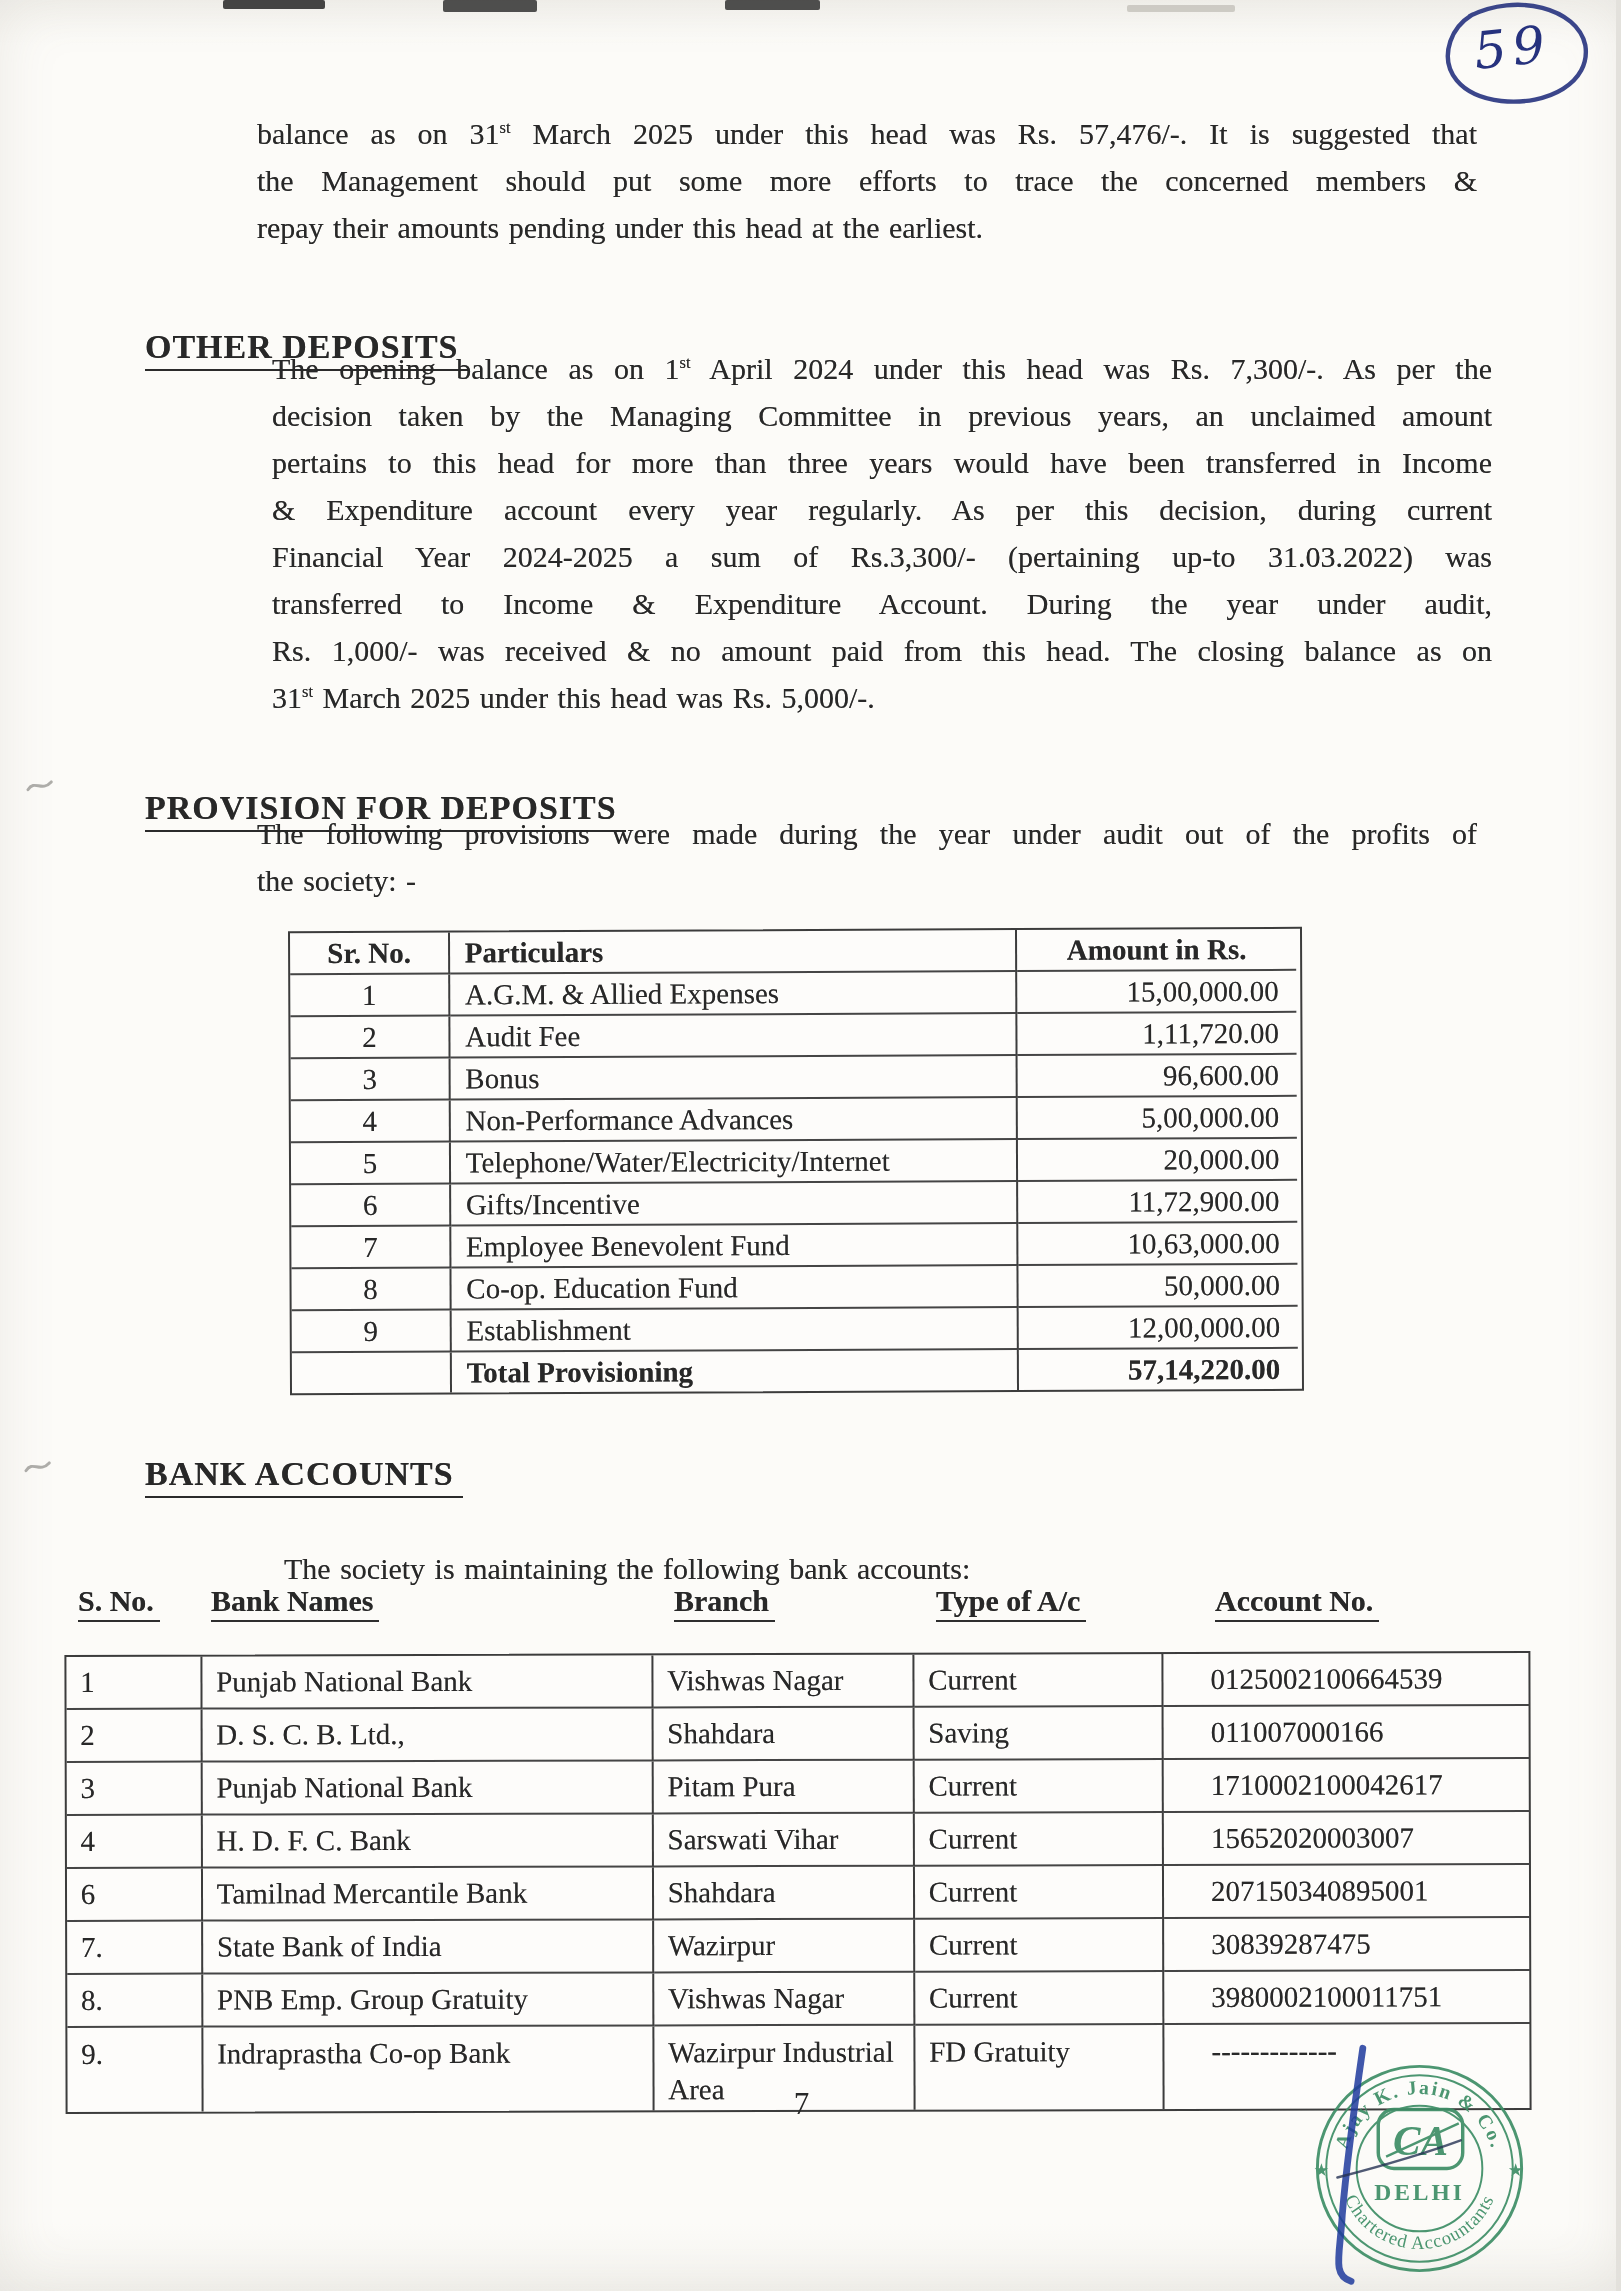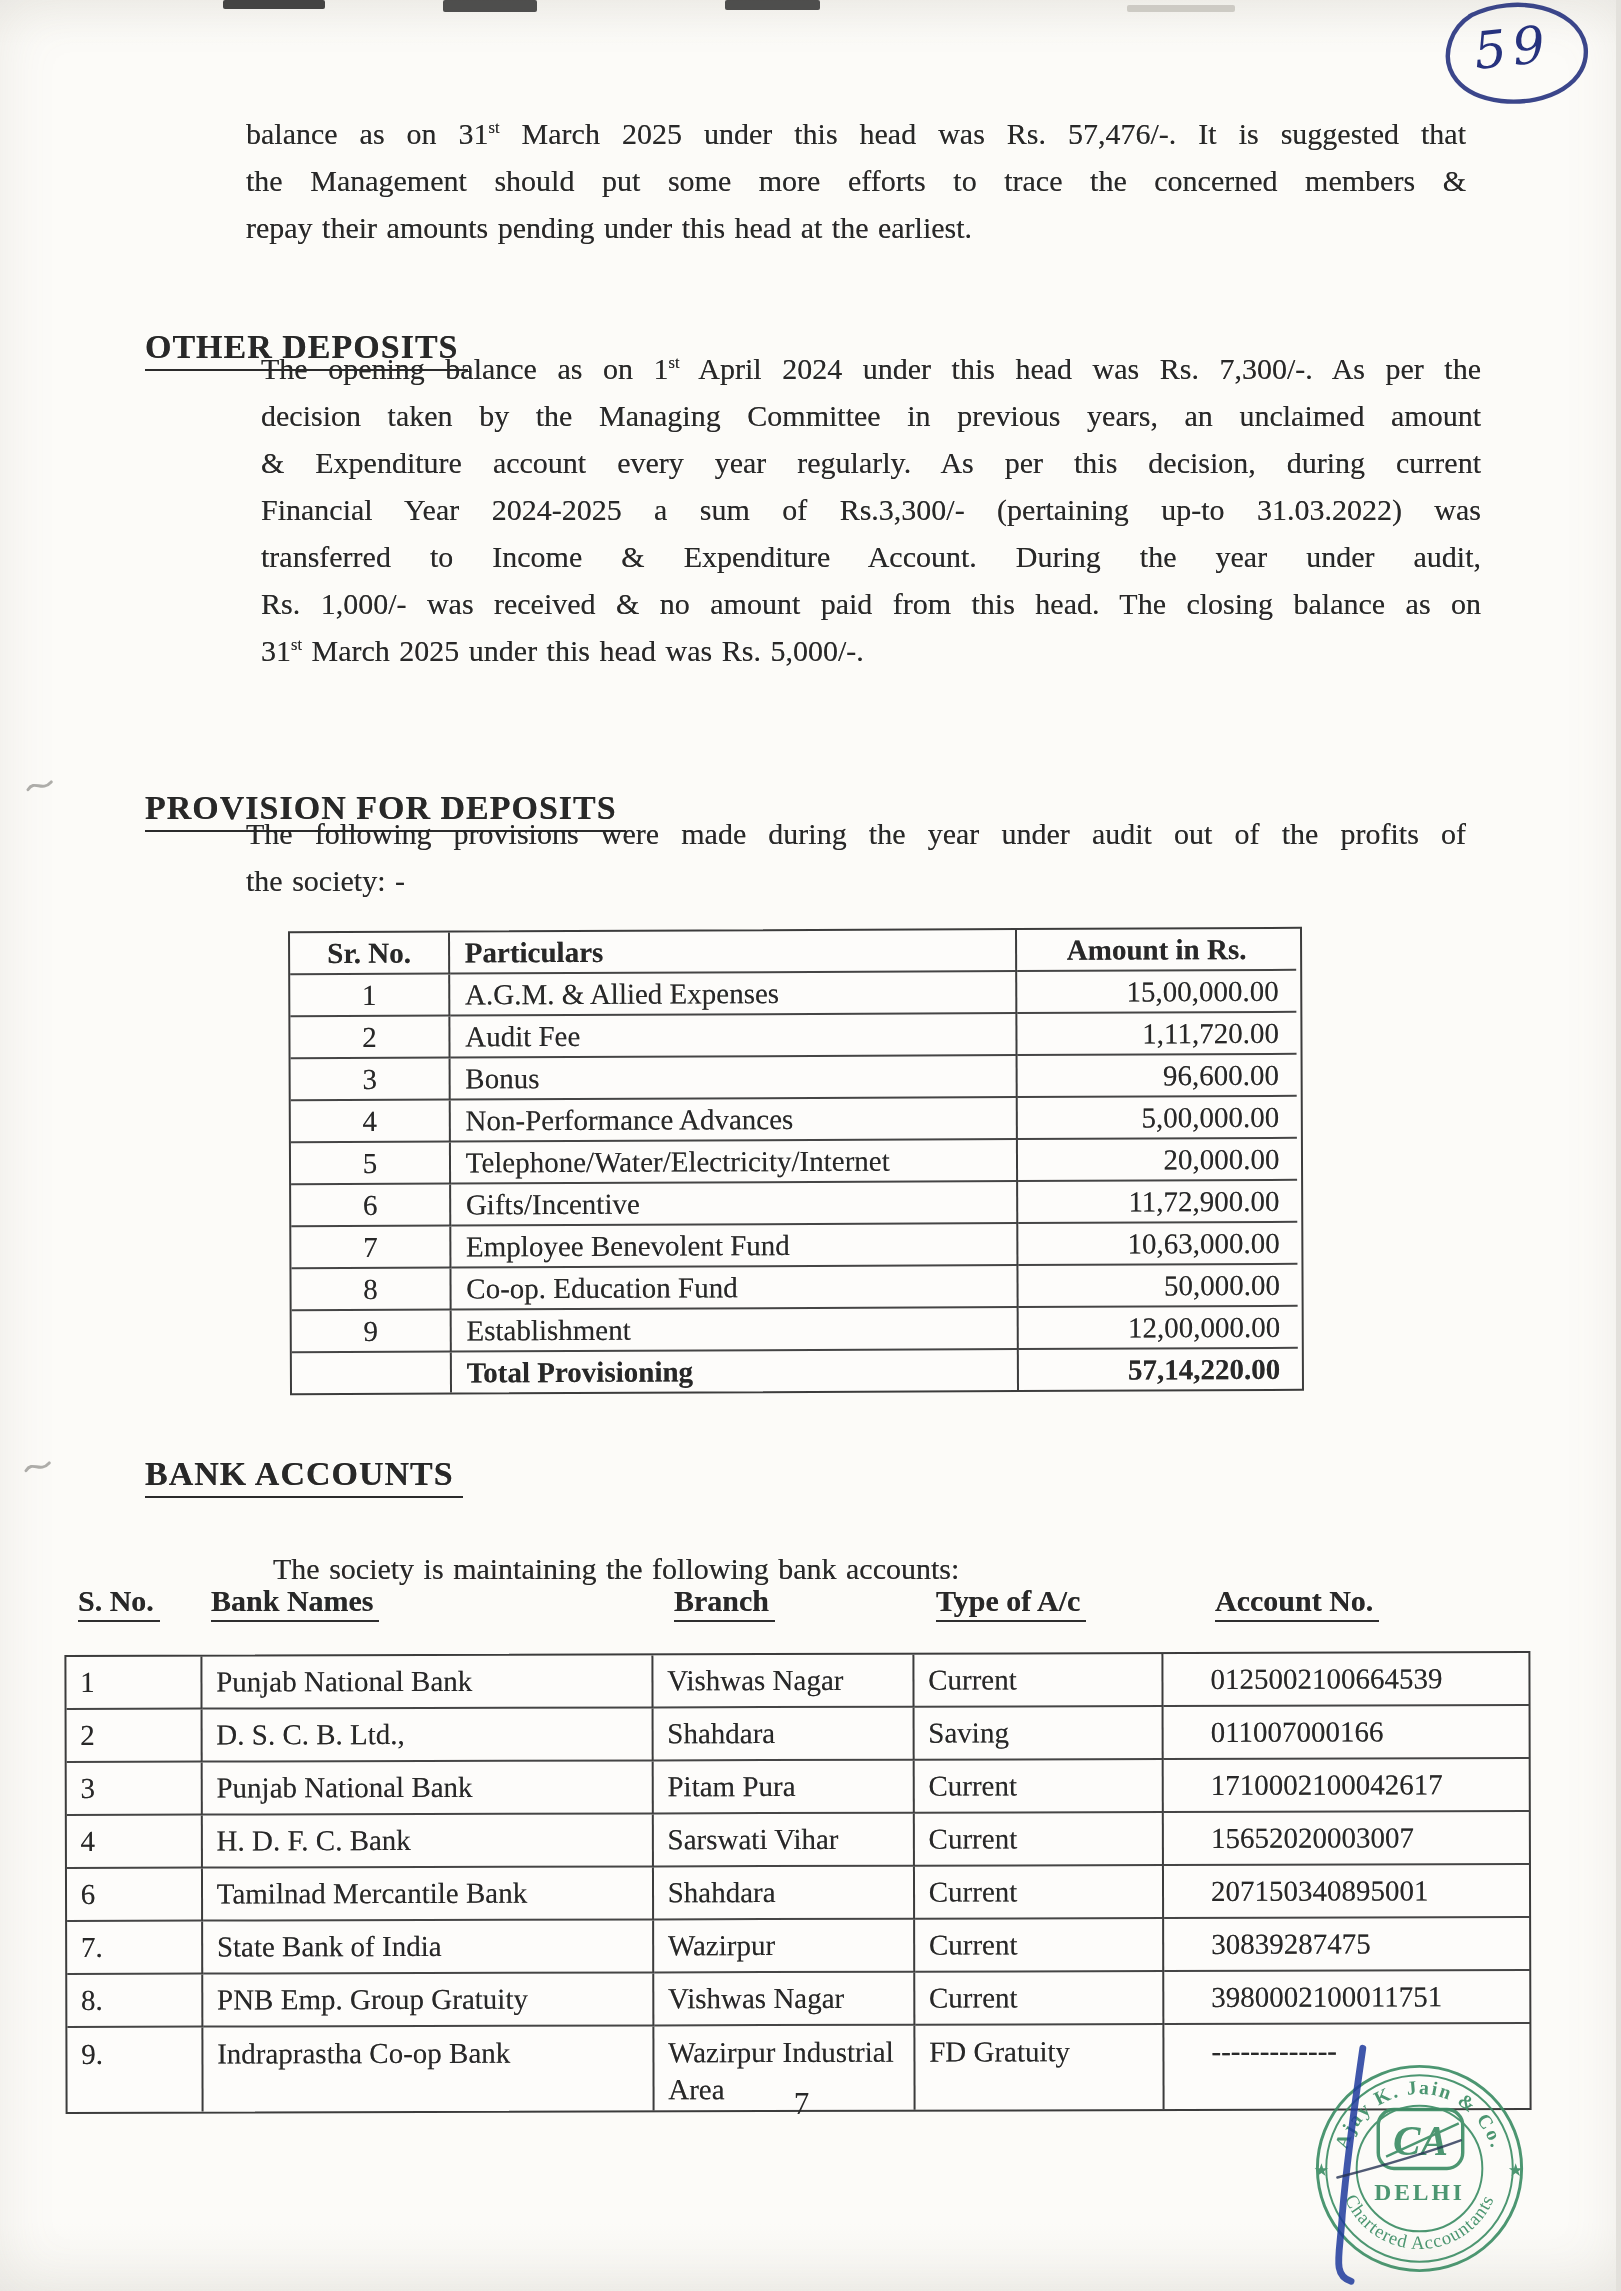--- a/index.html
+++ b/index.html
@@ -3,21 +3,21 @@
 <meta charset="utf-8">
 <style>
   html,body{margin:0;padding:0;background:#e9e8e4;}
   .page{
     position:relative;width:1621px;height:2292px;margin:0 auto;
     background:linear-gradient(180deg,#f6f5f1 0%,#fcfbf8 2%,#fcfbf8 97%,#f5f4f0 100%);
     font-family:"Liberation Serif","DejaVu Serif",serif;
     color:#282828;overflow:hidden;
     box-shadow:inset 0 0 59px rgba(120,115,100,.12);
   }
-  .para{position:absolute;width:1220px;left:246px;}
+  .para{position:absolute;width:1220px;left:257px;}
   .line{height:47px;line-height:47px;font-size:30px;word-spacing:2px;white-space:normal;
         text-shadow:0 0 0.5px rgba(20,20,20,.55);}
   .line.j{text-align:justify;text-align-last:justify;}
   sup{font-size:.55em;vertical-align:super;line-height:0;}
   .heading{position:absolute;left:145px;font-size:34px;font-weight:bold;letter-spacing:1px;
            border-bottom:2.9px solid #2b2b2b;padding:0 9.8px 2.9px 0;display:inline-block;
            text-shadow:0 0 0.5px rgba(20,20,20,.6);margin-top:44px;}
   
   .ptable{position:absolute;left:289px;top:929px;width:1010px;
           border:2px solid #3c3c3c;transform:rotate(-.25deg);
@@ -79,20 +79,21 @@
   <div class="para" style="top:110px;">
     <div class="line j">balance as on 31<sup>st</sup> March 2025 under this head was Rs. 57,476/-. It is suggested that</div>
     <div class="line j">the Management should put some more efforts to trace the concerned members &amp;</div>
     <div class="line">repay their amounts pending under this head at the earliest.</div>
   </div>
 
   <div class="heading" style="top:284px;">OTHER DEPOSITS</div>
   <div class="para" style="top:345px;margin-left:15px;">
     <div class="line j">The opening balance as on 1<sup>st</sup> April 2024 under this head was Rs. 7,300/-. As per the</div>
     <div class="line j">decision taken by the Managing Committee in previous years, an unclaimed amount</div>
+    <div class="line j">pertains to this head for more than three years would have been transferred in Income</div>
     <div class="line j">&amp; Expenditure account every year regularly. As per this decision, during current</div>
     <div class="line j">Financial Year 2024-2025 a sum of Rs.3,300/- (pertaining up-to 31.03.2022) was</div>
     <div class="line j">transferred to Income &amp; Expenditure Account. During the year under audit,</div>
     <div class="line j">Rs. 1,000/- was received &amp; no amount paid from this head. The closing balance as on</div>
     <div class="line">31<sup>st</sup> March 2025 under this head was Rs. 5,000/-.</div>
   </div>
 
   <div class="heading" style="top:745px;">PROVISION FOR DEPOSITS</div>
   <div class="para" style="top:810px;">
     <div class="line j">The following provisions were made during the year under audit out of the profits of</div>

